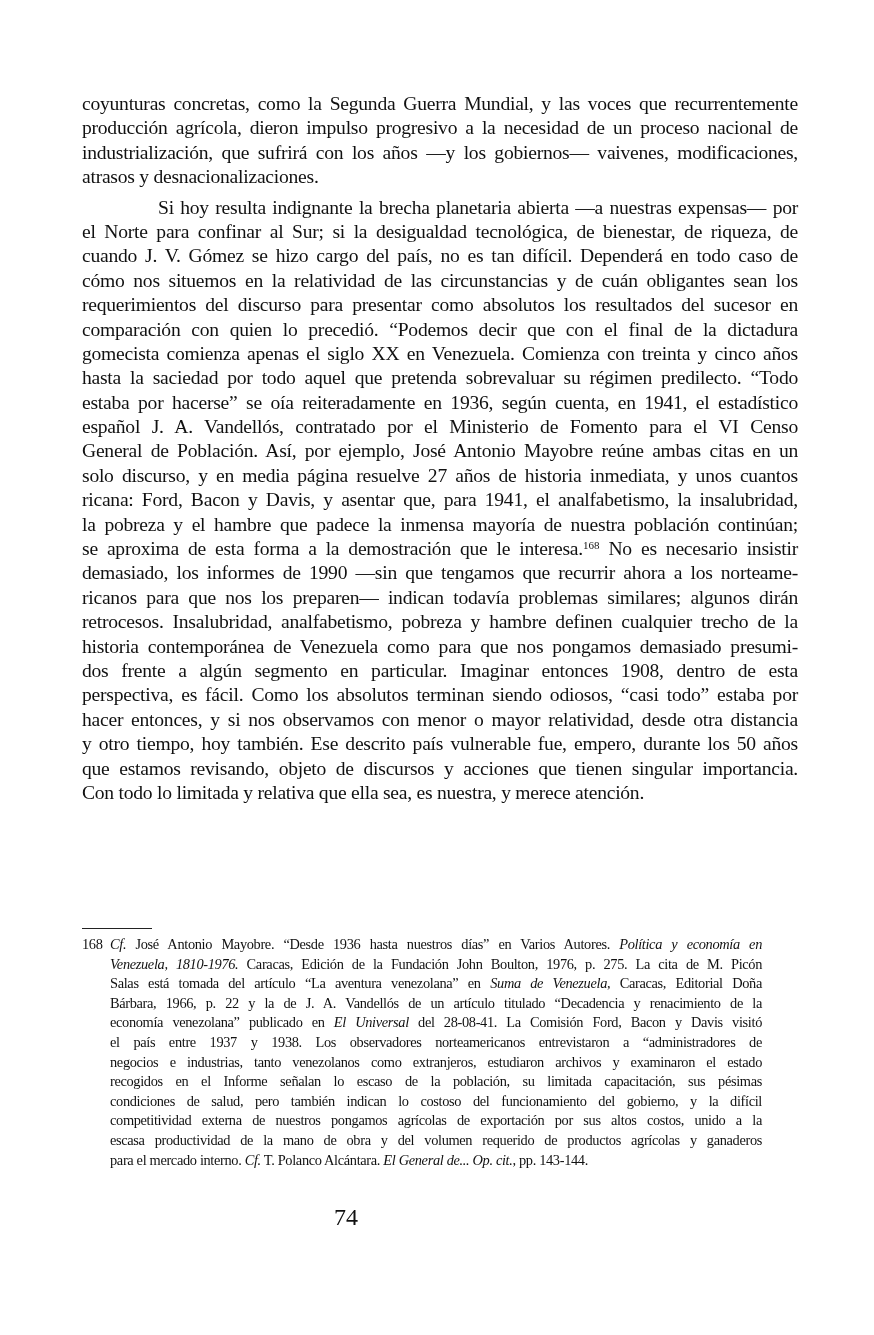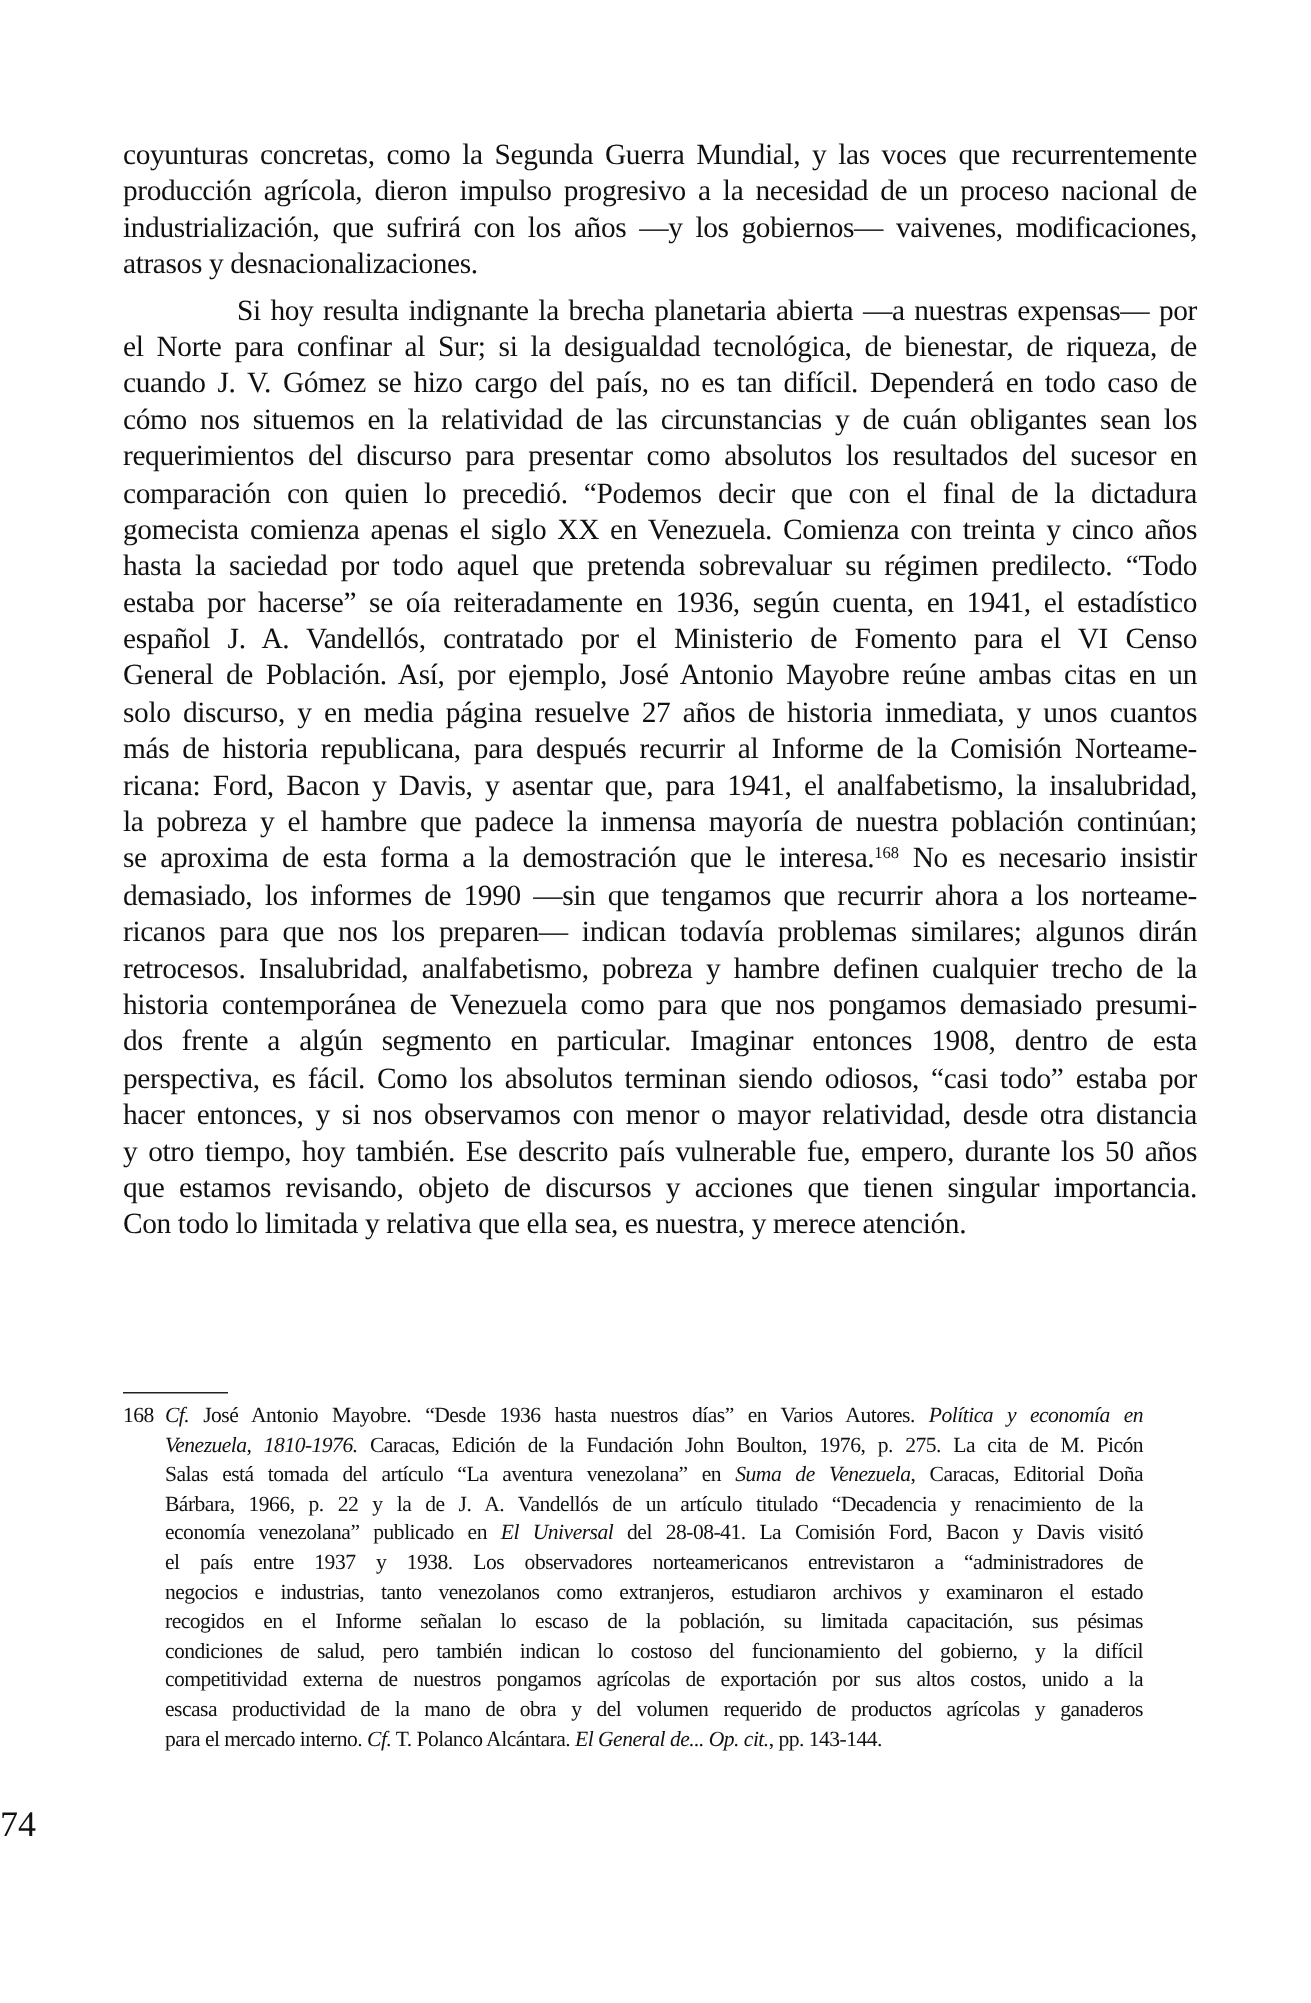--- a/index.html
+++ b/index.html
@@ -83,21 +83,21 @@
       width: 652px;
     }
     .fn-body .line {
       height: 19.6px;
     }
     .page-number {
       position: absolute;
       left: 0;
       width: 692px;
       top: 1203px;
-      text-align: left;
+      text-align: center;
       font-size: 24px;
       line-height: 28px;
     }
     i { font-style: italic; }
   </style>
 </head>
 <body>
 
 <div class="page">
   <div class="body-text" id="body-text">
@@ -113,21 +113,20 @@
         <span class="line">cuando J. V. Gómez se hizo cargo del país, no es tan difícil. Dependerá en todo caso de</span>
         <span class="line">cómo nos situemos en la relatividad de las circunstancias y de cuán obligantes sean los</span>
         <span class="line">requerimientos del discurso para presentar como absolutos los resultados del sucesor en</span>
         <span class="line">comparación con quien lo precedió. “Podemos decir que con el final de la dictadura</span>
         <span class="line">gomecista comienza apenas el siglo XX en Venezuela. Comienza con treinta y cinco años</span>
         <span class="line">hasta la saciedad por todo aquel que pretenda sobrevaluar su régimen predilecto. “Todo</span>
         <span class="line">estaba por hacerse” se oía reiteradamente en 1936, según cuenta, en 1941, el estadístico</span>
         <span class="line">español J. A. Vandellós, contratado por el Ministerio de Fomento para el VI Censo</span>
         <span class="line">General de Población. Así, por ejemplo, José Antonio Mayobre reúne ambas citas en un</span>
         <span class="line">solo discurso, y en media página resuelve 27 años de historia inmediata, y unos cuantos</span>
-        <span class="line">más de historia republicana, para después recurrir al Informe de la Comisión Norteame-</span>
         <span class="line">ricana: Ford, Bacon y Davis, y asentar que, para 1941, el analfabetismo, la insalubridad,</span>
         <span class="line">la pobreza y el hambre que padece la inmensa mayoría de nuestra población continúan;</span>
         <span class="line">se aproxima de esta forma a la demostración que le interesa.<sup class="fnref">168</sup> No es necesario insistir</span>
         <span class="line">demasiado, los informes de 1990 —sin que tengamos que recurrir ahora a los norteame-</span>
         <span class="line">ricanos para que nos los preparen— indican todavía problemas similares; algunos dirán</span>
         <span class="line">retrocesos. Insalubridad, analfabetismo, pobreza y hambre definen cualquier trecho de la</span>
         <span class="line">historia contemporánea de Venezuela como para que nos pongamos demasiado presumi-</span>
         <span class="line">dos frente a algún segmento en particular. Imaginar entonces 1908, dentro de esta</span>
         <span class="line">perspectiva, es fácil. Como los absolutos terminan siendo odiosos, “casi todo” estaba por</span>
         <span class="line">hacer entonces, y si nos observamos con menor o mayor relatividad, desde otra distancia</span>

